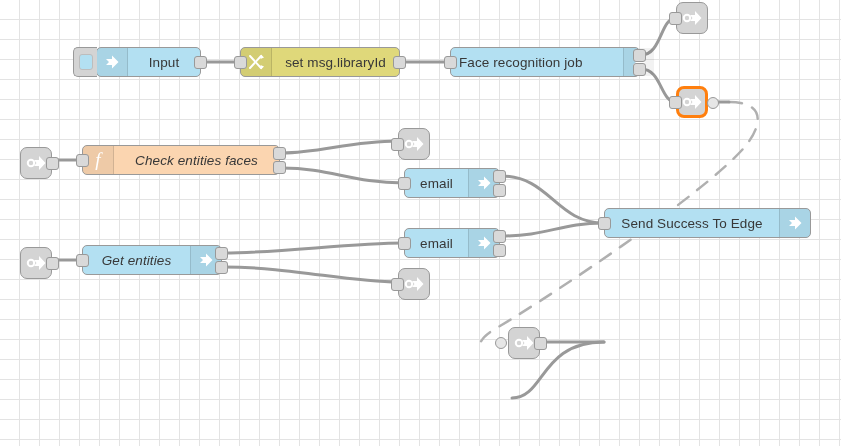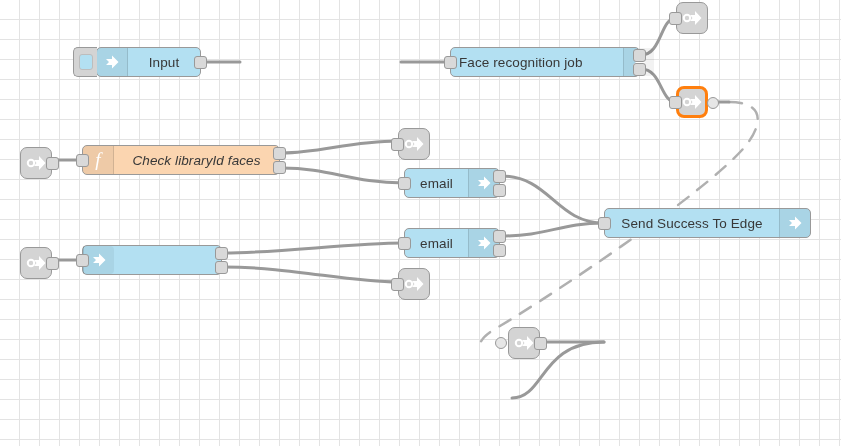--- a/index.html
+++ b/index.html
@@ -202,20 +202,35 @@
     </div>
     <div class="icon-cell left">
       <svg width="18" height="18" viewBox="0 0 18 18">
         <path d="M3 6 H9 V2.5 L15.5 9 L9 15.5 V12 H3 L6 9 Z" fill="#ffffff"></path>
       </svg>
     </div>
     <div class="label">Input</div>
     <div class="port" style="right:-7px; top:8px;"></div>
   </div>
 
+  <div class="node n-yellow" style="left:240px; top:47px; width:160px;">
+    <div class="icon-cell left">
+      <svg width="20" height="20" viewBox="0 0 20 20">
+        <g stroke="#ffffff" stroke-width="2" fill="none" stroke-linecap="round">
+          <path d="M4 4 L15 16"></path>
+          <path d="M4 16 L15 4"></path>
+        </g>
+        <path d="M15 2.5 L18 5.5 L14.5 7 Z" fill="#ffffff"></path>
+        <path d="M15 17.5 L18 14.5 L14.5 13 Z" fill="#ffffff"></path>
+      </svg>
+    </div>
+    <div class="label">set msg.libraryId</div>
+    <div class="port" style="left:-7px; top:8px;"></div>
+    <div class="port" style="right:-7px; top:8px;"></div>
+  </div>
 
   <div class="node n-blue" style="left:450px; top:47px; width:190px;gap:32px;">
     <div class="label">Face recognition job</div>
     <div class="icon-cell right">
       <svg width="18" height="18" viewBox="0 0 18 18">
         <path d="M3 6 H9 V2.5 L15.5 9 L9 15.5 V12 H3 L6 9 Z" fill="#ffffff"></path>
       </svg>
     </div>
     <div class="port" style="left:-7px; top:8px;"></div>
     <div class="port" style="right:-7px; top:1px;"></div>
@@ -246,21 +261,21 @@
     </svg>
     <div class="port" style="right:-8px; top:9px;"></div>
   </div>
 
   <div class="node n-orange" style="left:82px; top:145px; width:198px;">
     <div class="icon-cell left">
       <svg width="20" height="20" viewBox="0 0 20 20">
         <text x="10" y="16" text-anchor="middle" font-family="Liberation Serif, serif" font-style="italic" font-size="19" fill="#ffffff">f</text>
       </svg>
     </div>
-    <div class="label italic">Check libraryId faces</div>
+    <div class="label italic">Check entities faces</div>
     <div class="port" style="left:-7px; top:8px;"></div>
     <div class="port" style="right:-7px; top:1px;"></div>
     <div class="port" style="right:-7px; top:15px;"></div>
   </div>
 
   <div class="linknode" style="left:398px; top:128px;">
     <svg width="22" height="22" viewBox="0 0 22 22">
       <circle cx="6" cy="11" r="3.2" fill="none" stroke="#ffffff" stroke-width="2"></circle>
       <path d="M9 8 H14 V4 L20.5 11 L14 18 V14 H9 L11.5 11 Z" fill="#ffffff"></path>
     </svg>
@@ -281,20 +296,21 @@
 
   <div class="linknode" style="left:20px; top:247px;">
     <svg width="22" height="22" viewBox="0 0 22 22">
       <circle cx="6" cy="11" r="3.2" fill="none" stroke="#ffffff" stroke-width="2"></circle>
       <path d="M9 8 H14 V4 L20.5 11 L14 18 V14 H9 L11.5 11 Z" fill="#ffffff"></path>
     </svg>
     <div class="port" style="right:-8px; top:9px;"></div>
   </div>
 
   <div class="node n-blue" style="left:82px; top:245px; width:140px;">
+    <div class="label italic">Get entities</div>
     <div class="icon-cell right">
       <svg width="18" height="18" viewBox="0 0 18 18">
         <path d="M3 6 H9 V2.5 L15.5 9 L9 15.5 V12 H3 L6 9 Z" fill="#ffffff"></path>
       </svg>
     </div>
     <div class="port" style="left:-7px; top:8px;"></div>
     <div class="port" style="right:-7px; top:1px;"></div>
     <div class="port" style="right:-7px; top:15px;"></div>
   </div>
 

